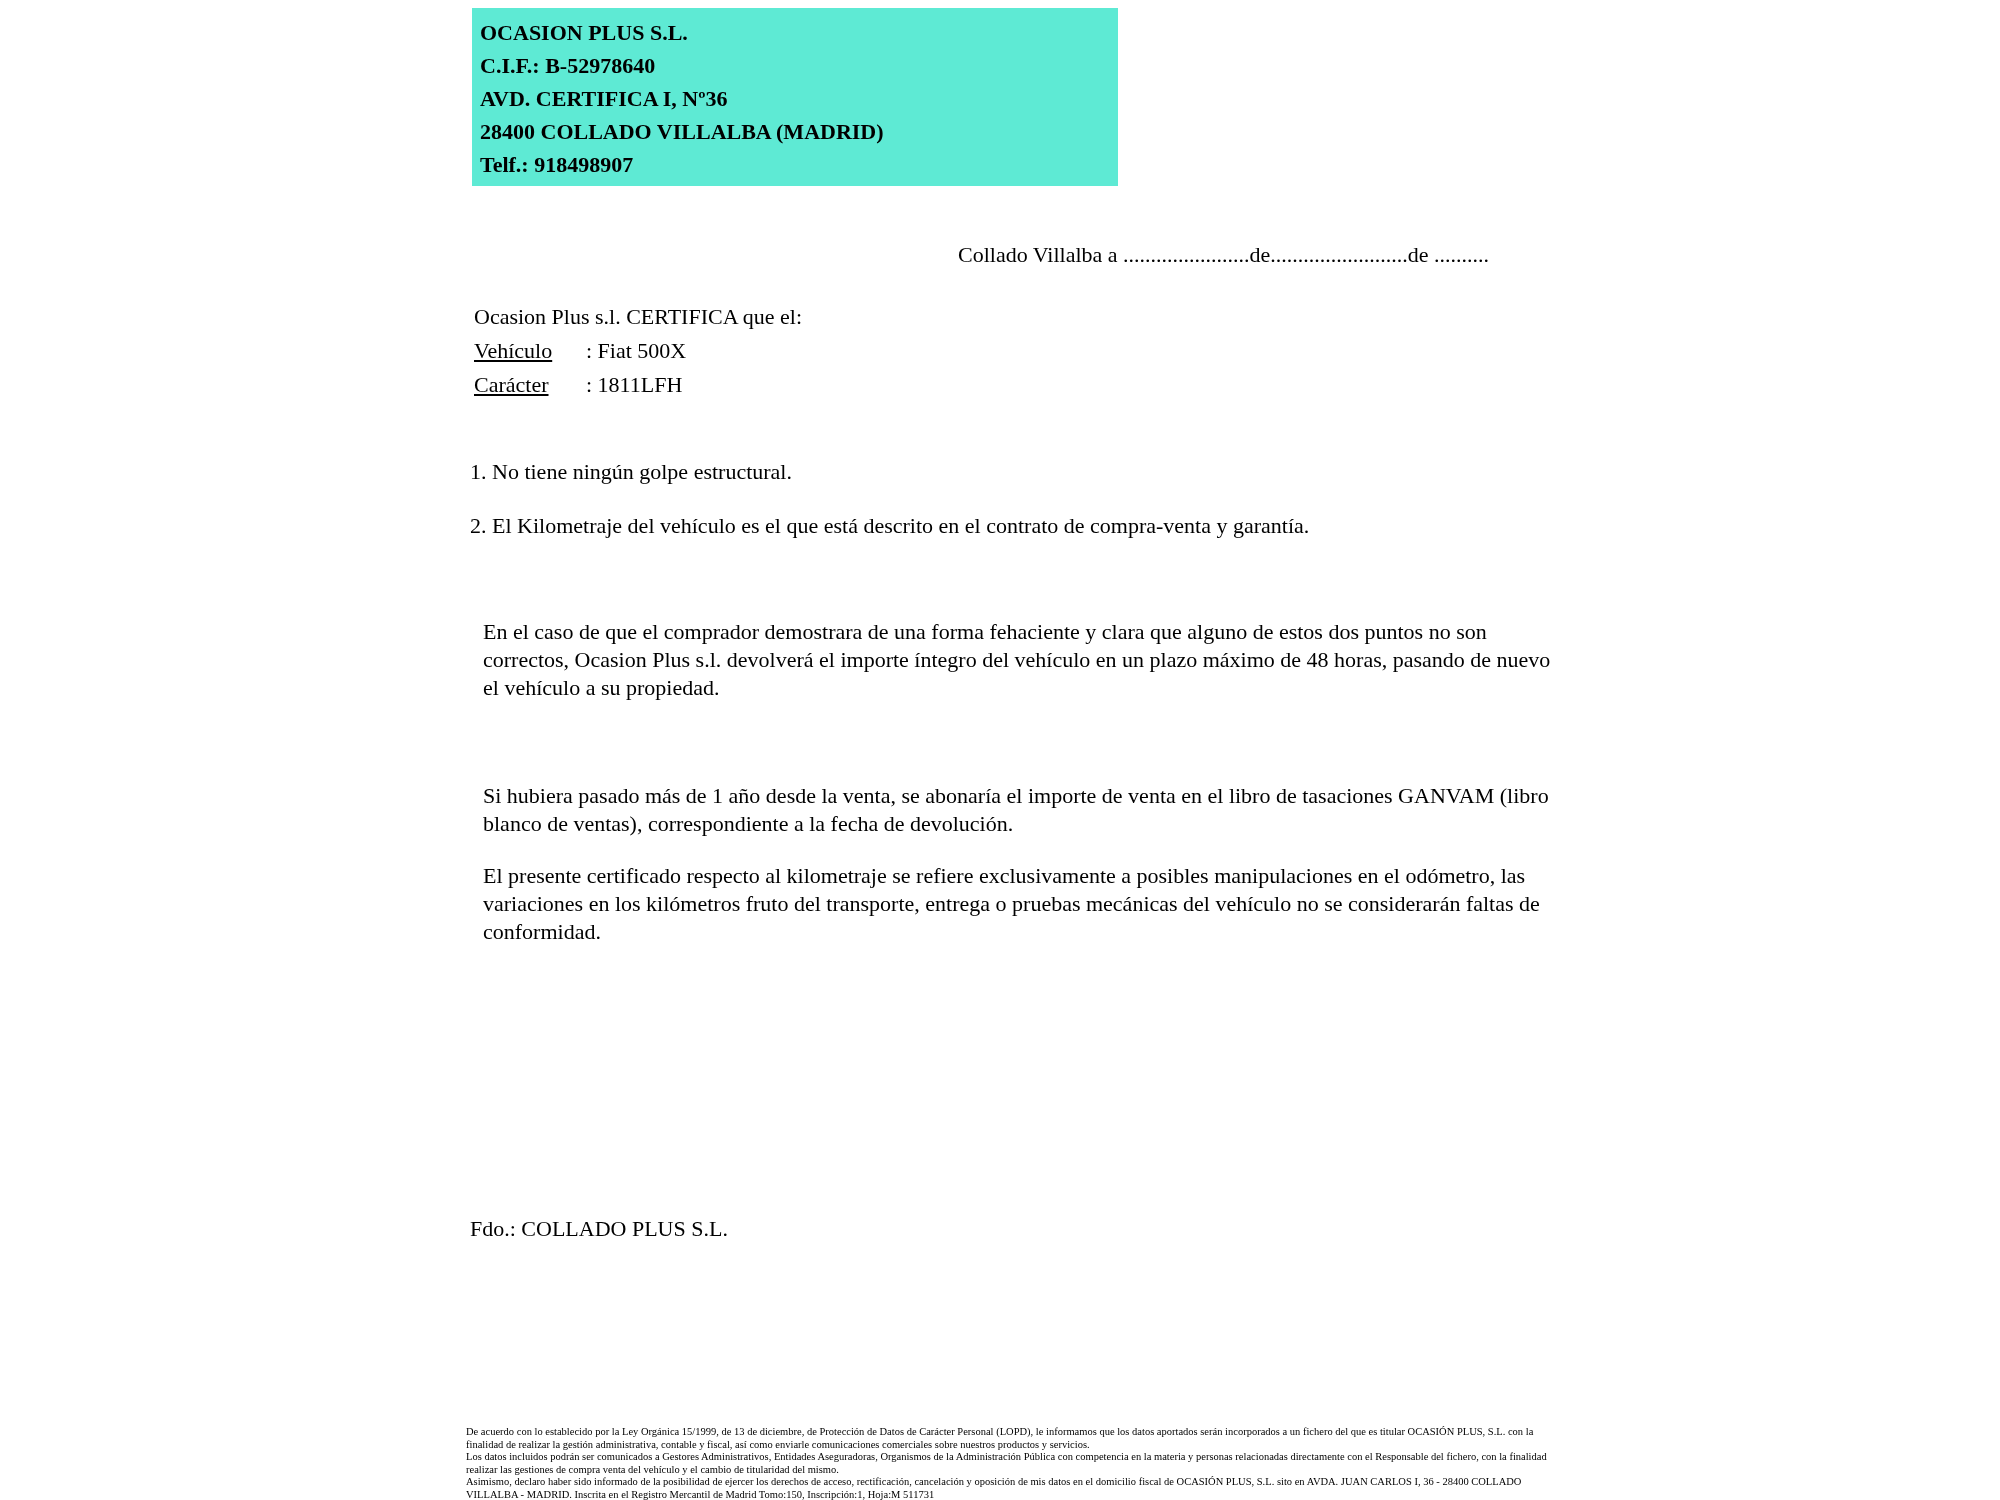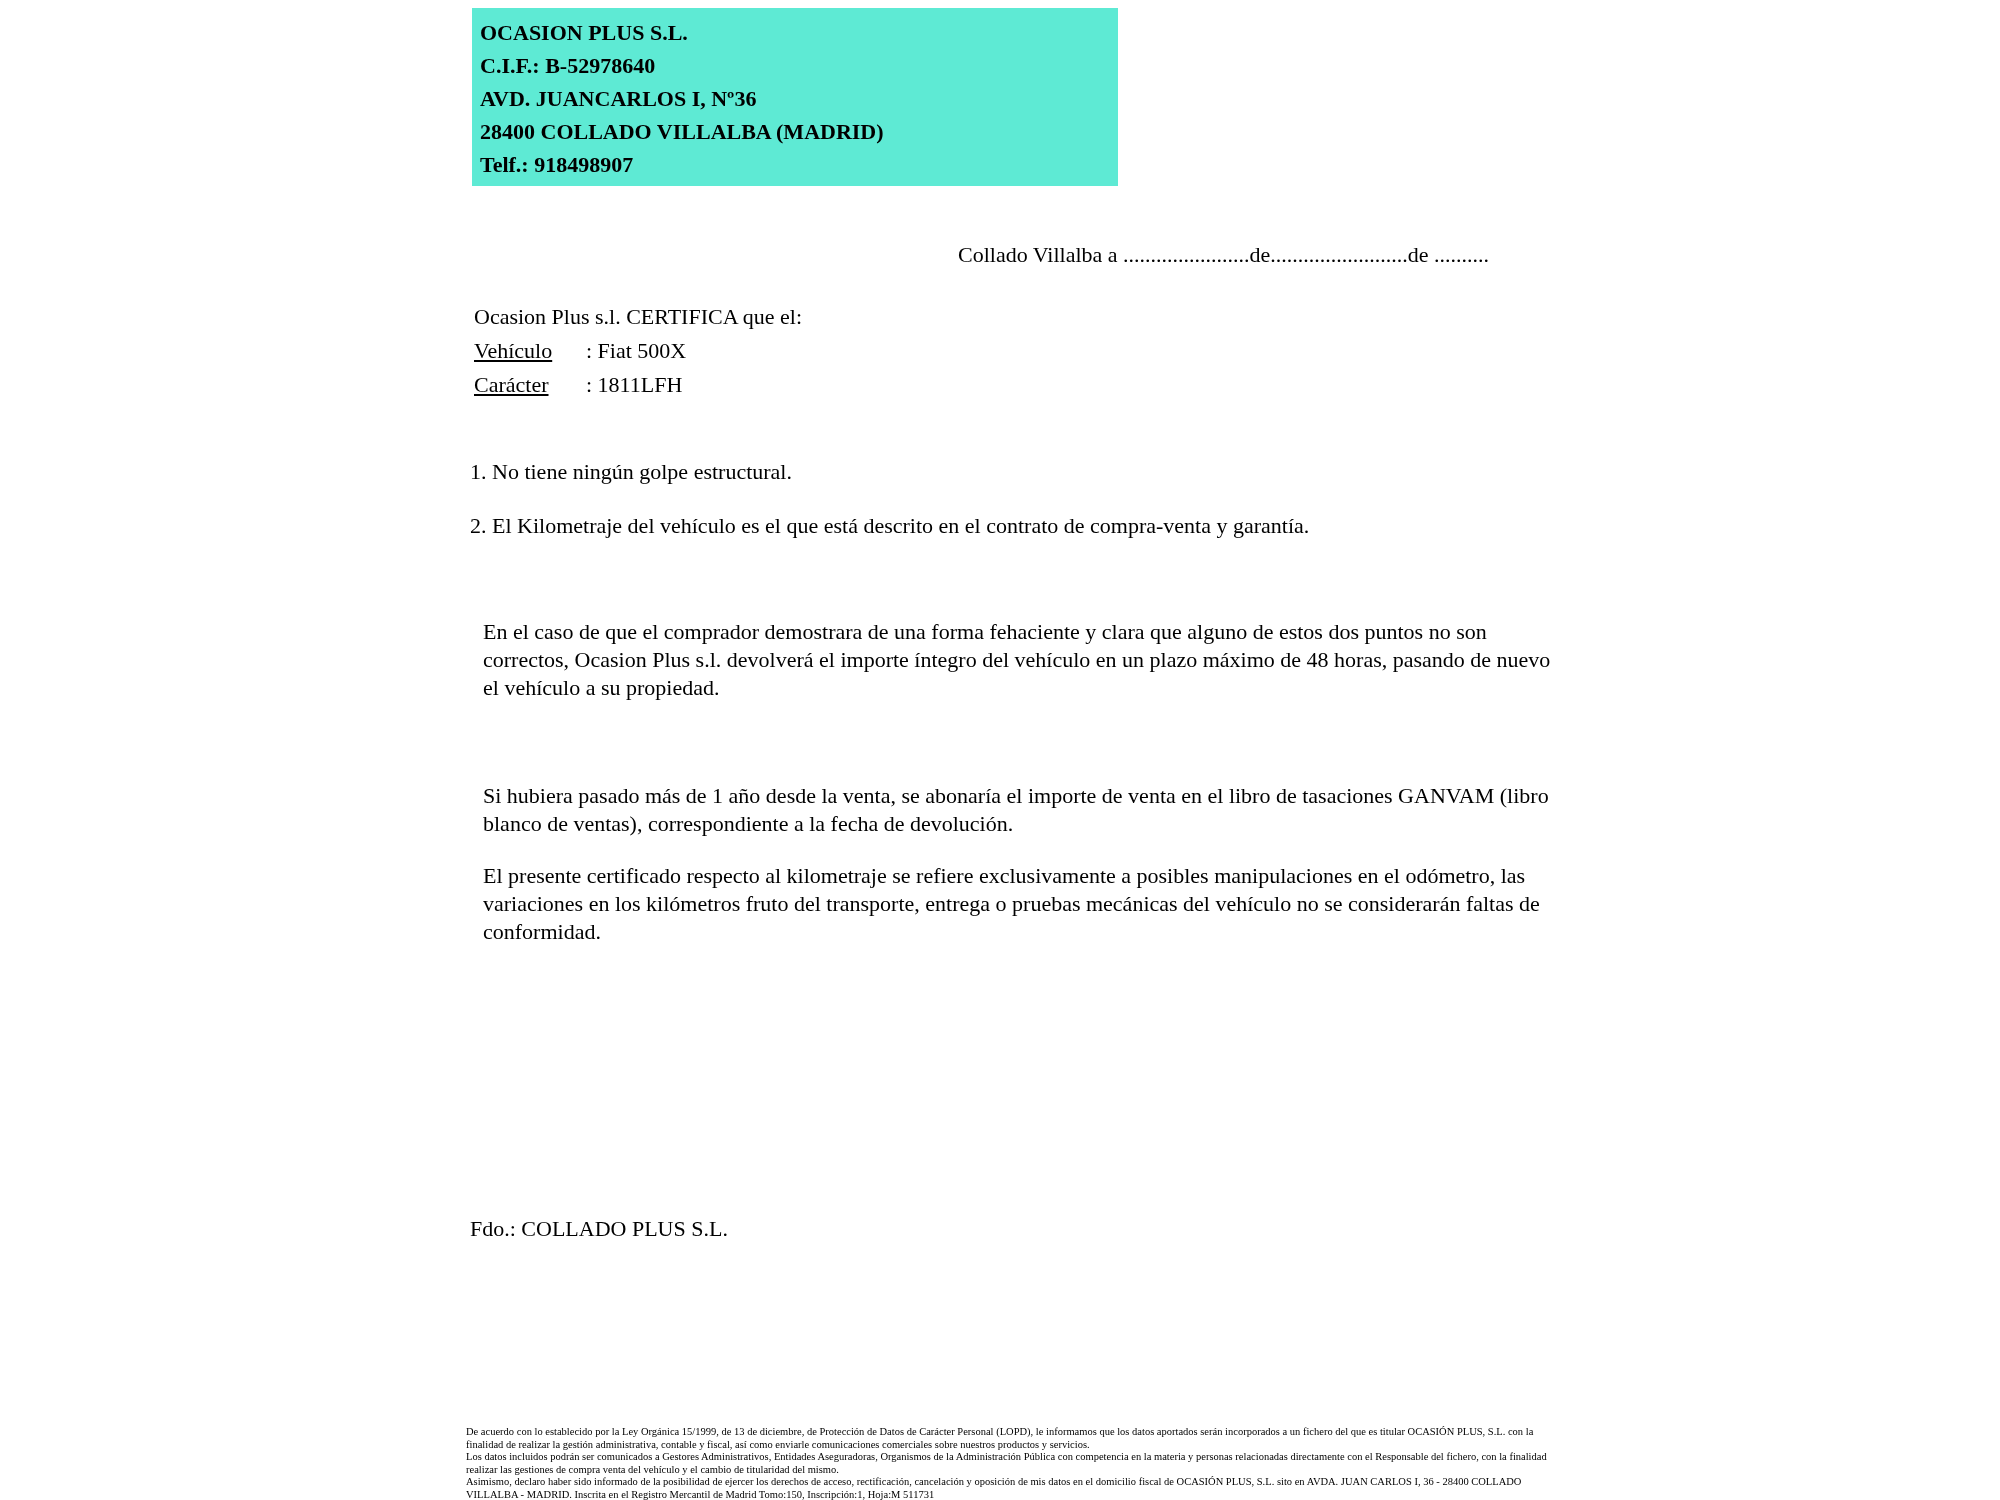--- a/index.html
+++ b/index.html
@@ -82,21 +82,21 @@
   }
 </style>
 </head>
 <body>
 
 <div class="page">
 
   <div class="header-box">
     <div>OCASION PLUS S.L.</div>
     <div>C.I.F.: B-52978640</div>
-    <div>AVD. JUANCARLOS I, Nº36</div>
+    <div>AVD. CERTIFICA I, Nº36</div>
     <div>28400 COLLADO VILLALBA (MADRID)</div>
     <div>Telf.: 918498907</div>
   </div>
 
   <div class="date-line">Collado Villalba a .......................de.........................de ..........</div>
 
   <div class="certify-block">
     <div>Ocasion Plus s.l. CERTIFICA que el:</div>
     <div>
       <span class="label-col">Vehículo</span><span>: Fiat 500X</span>

